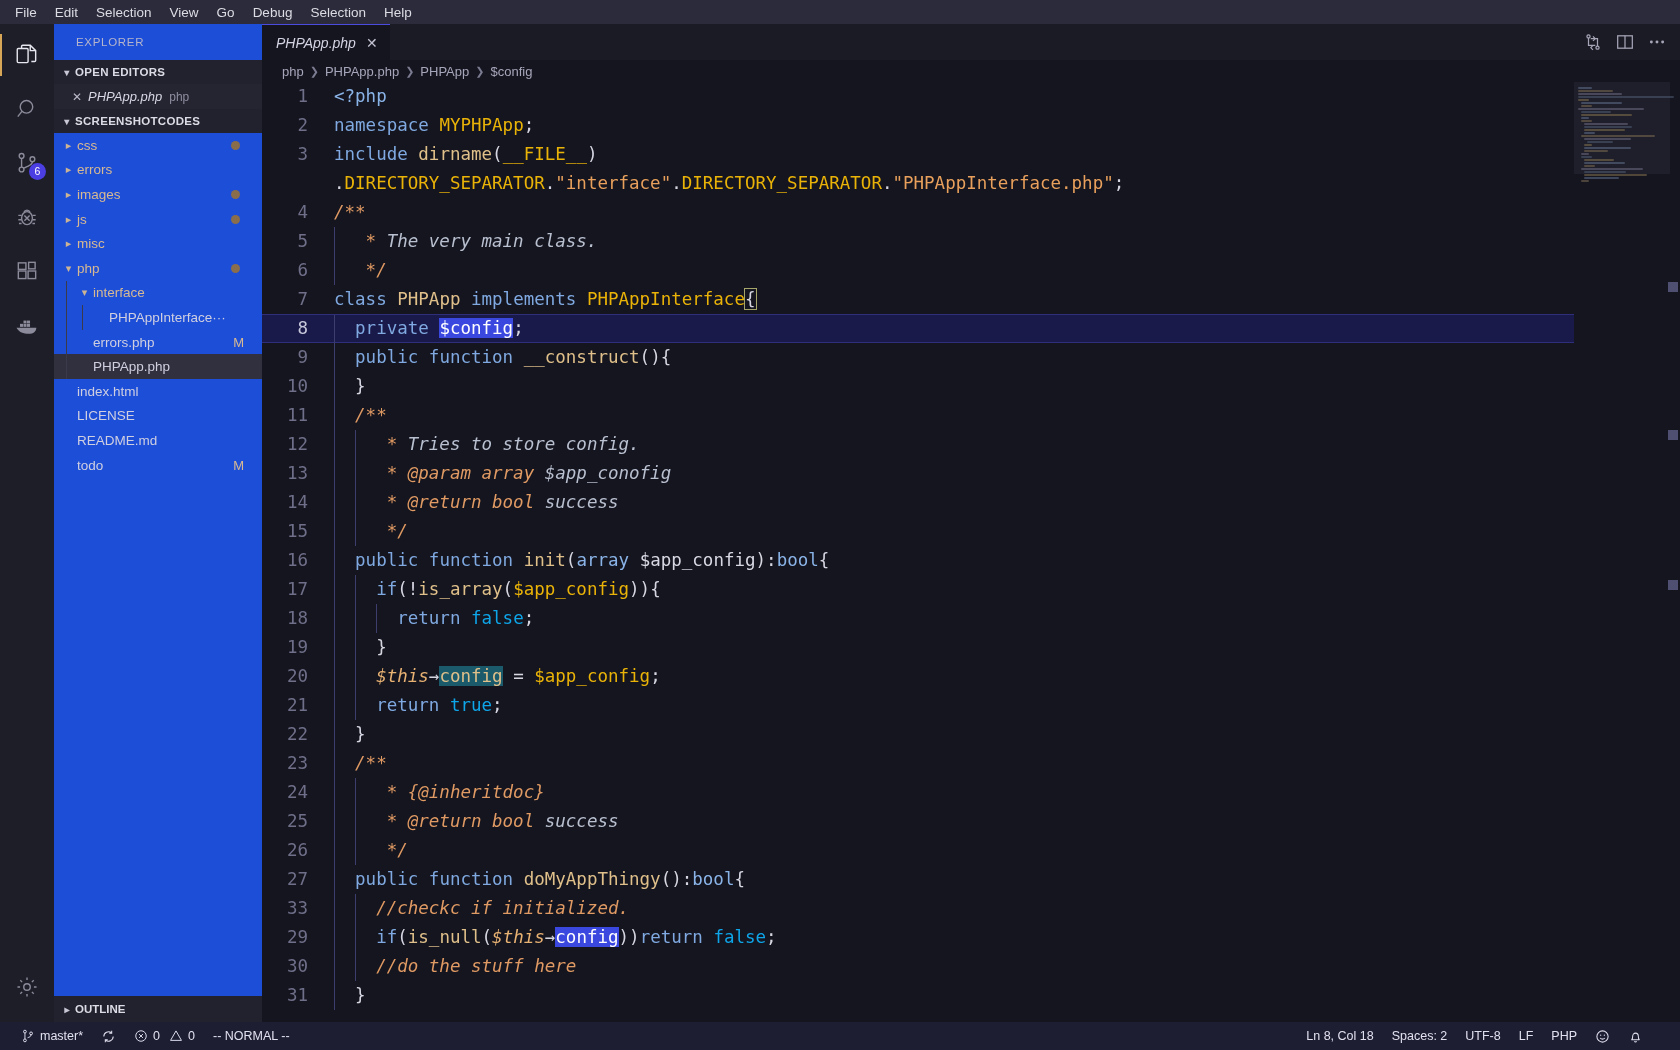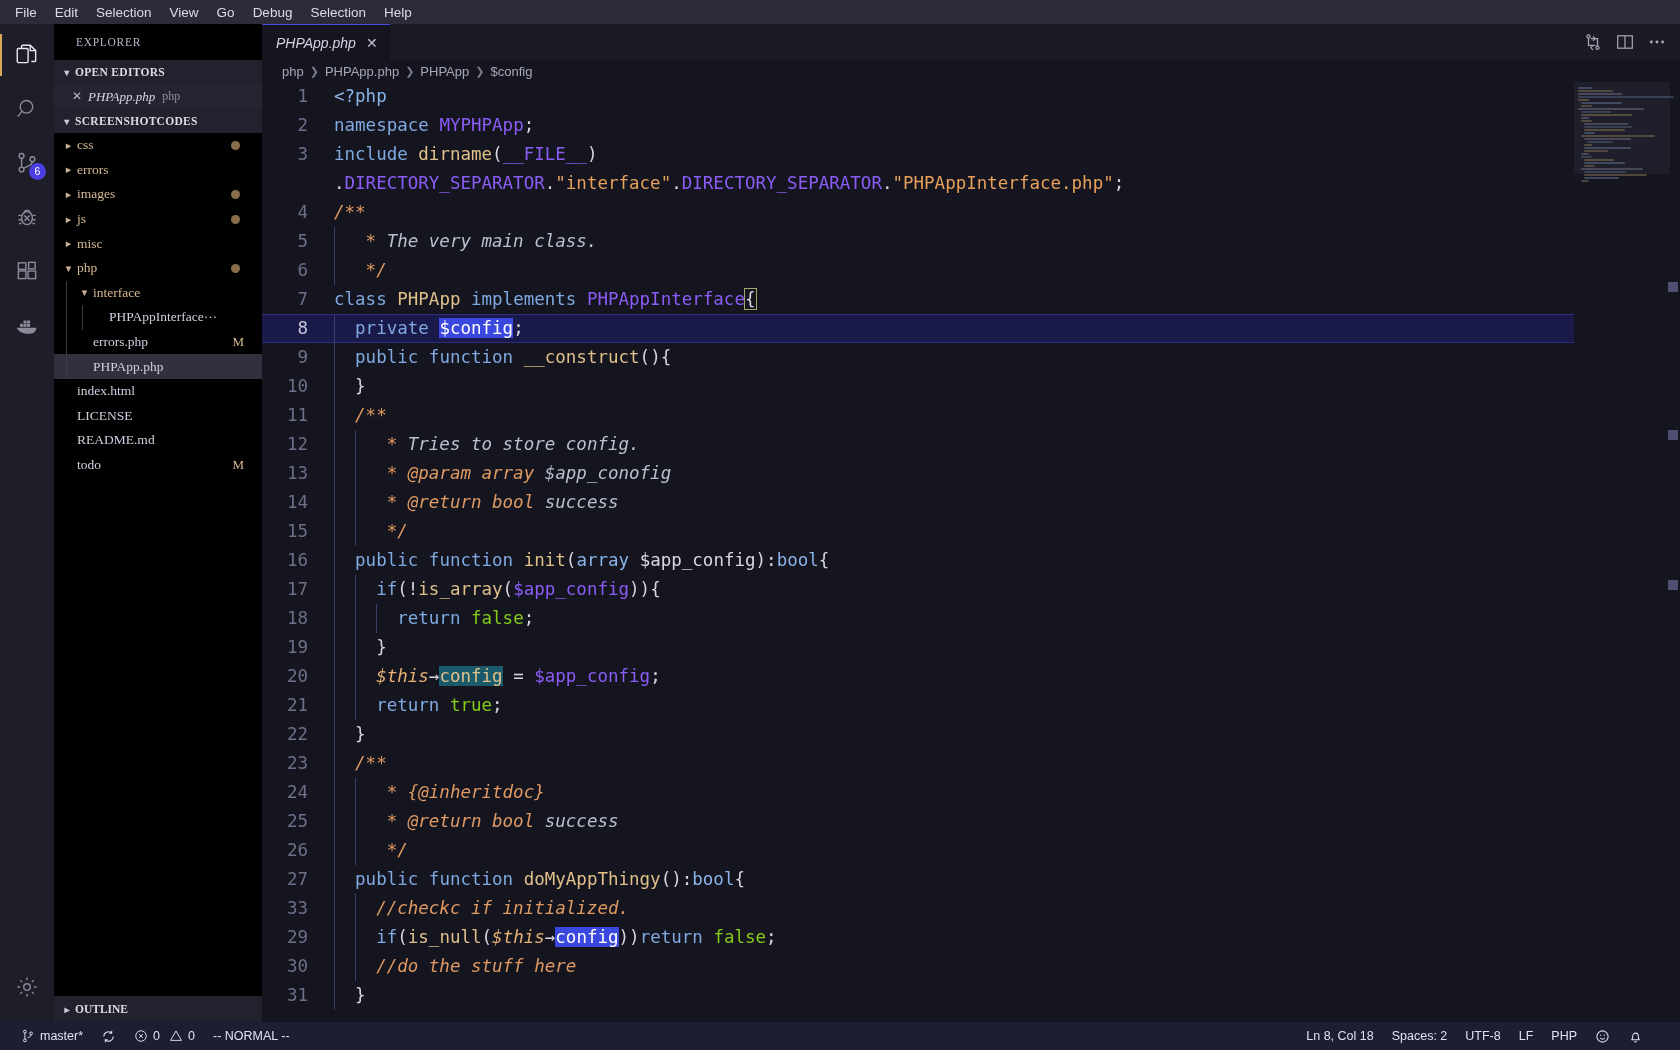--- a/index.html
+++ b/index.html
@@ -50,25 +50,24 @@
     min-width: 17px; height: 17px; border-radius: 9px;
     background: #4b3fe4; color: #fff;
     font-size: 10.5px; line-height: 17px; text-align: center;
     padding: 0 3px;
   }
   .act-bottom { margin-top: auto; margin-bottom: 8px; }
 
   
   .sidebar {
     width: 208px; flex: 0 0 208px;
-    background: #000000;
+    background: #1d4ed8;
     display: flex; flex-direction: column;
     font-size: 13px;
     overflow: hidden;
-    font-family: Liberation Serif, serif;
   }
   .sb-title {
     height: 36px; display: flex; align-items: center;
     padding-left: 22px;
     font-size: 11.5px; letter-spacing: .7px;
     color: #b5b5cb; text-transform: uppercase;
   }
   .sb-section-head {
     height: 24px; display: flex; align-items: center;
     font-size: 11.5px; font-weight: bold; letter-spacing: .3px;
@@ -167,23 +166,23 @@
     padding-right: 26px; color: #6f6f8a; user-select:none;
   }
   .crow.cur .lnum { color: #c8c8dc; }
   .ctext { flex: 1 1 auto; white-space: pre; position: relative; }
 
   
   .t-tag    { color: #8ab4e8; }
   .t-kw     { color: #7fa9e0; }
   .t-kw2    { color: #8ab4e8; }
   .t-fn     { color: #e0c08a; }
-  .t-var    { color: #8b5cf6; }
+  .t-var    { color: #eab308; }
   .t-str    { color: #e8a05c; }
-  .t-const  { color: #84cc16; }
+  .t-const  { color: #0ea5e9; }
   .t-punc   { color: #d6d6e2; }
   .t-cmt-d  { color: #e09a63; font-style: italic; }
   .t-cmt-w  { color: #b9c0d0; font-style: italic; }
   .t-type   { color: #8ab4e8; }
   .t-this   { color: #e8b273; font-style: italic; }
   .t-plain  { color: #d8d8e4; }
   .sel      { background: #3b48e0; color:#ffffff; }
   .occ      { background: #1b5a6b; }
   .brk      { outline: 1px solid #a6a66a; }
 

